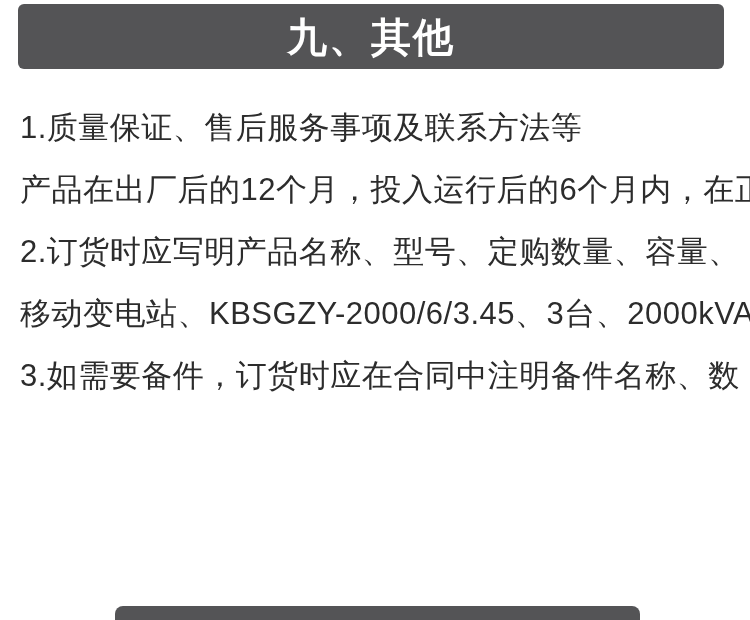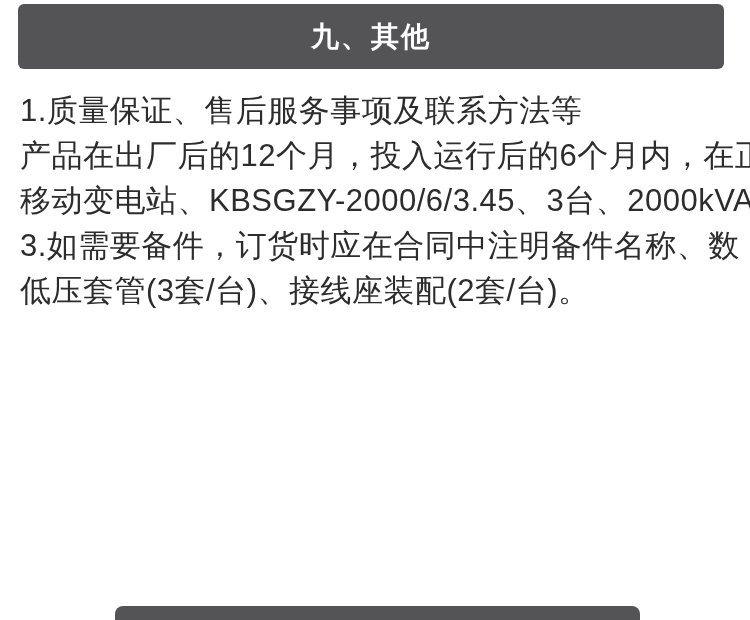--- a/index.html
+++ b/index.html
@@ -21,38 +21,39 @@
     width: 706px;
     height: 65px;
     background: #545456;
     border-radius: 6px;
     display: flex;
     align-items: center;
     justify-content: center;
   }
   .section-header .title {
     color: #ffffff;
-    font-size: 28px;
+    font-size: 40px;
     font-weight: bold;
     letter-spacing: 2px;
     line-height: 1;
   }
   .content {
     position: absolute;
     left: 20px;
     top: 88px;
     width: 712px;
     color: #2c2c2c;
     font-size: 31px;
     line-height: 45px;
   }
   .text-line {
     height: 45px;
     white-space: nowrap;
     letter-spacing: 0.5px;
+    margin-top: 17px;
   }
   .next-section-bar {
     position: absolute;
     left: 115px;
     bottom: -2px;
     width: 525px;
     height: 16px;
     background: #545456;
     border-radius: 8px 8px 0 0;
   }
@@ -60,18 +61,18 @@
 </head>
 <body>
 
 <div class="section-header">
   <span class="title">九、其他</span>
 </div>
 
 <div class="content">
   <div class="text-line">1.质量保证、售后服务事项及联系方法等</div>
   <div class="text-line">产品在出厂后的12个月，投入运行后的6个月内，在正</div>
+  <div class="text-line">2.订货时应写明产品名称、型号、定购数量、容量、</div>
   <div class="text-line">移动变电站、KBSGZY-2000/6/3.45、3台、2000kVA</div>
   <div class="text-line">3.如需要备件，订货时应在合同中注明备件名称、数</div>
-  <div class="text-line">低压套管(3套/台)、接线座装配(2套/台)。</div>
 </div>
 
 <div class="next-section-bar"></div>
 
 </body></html>

